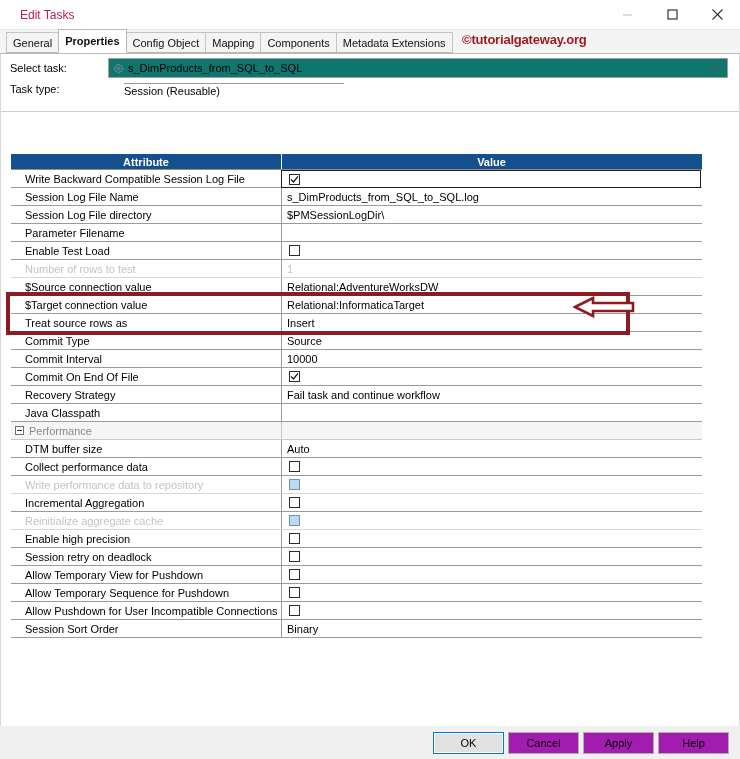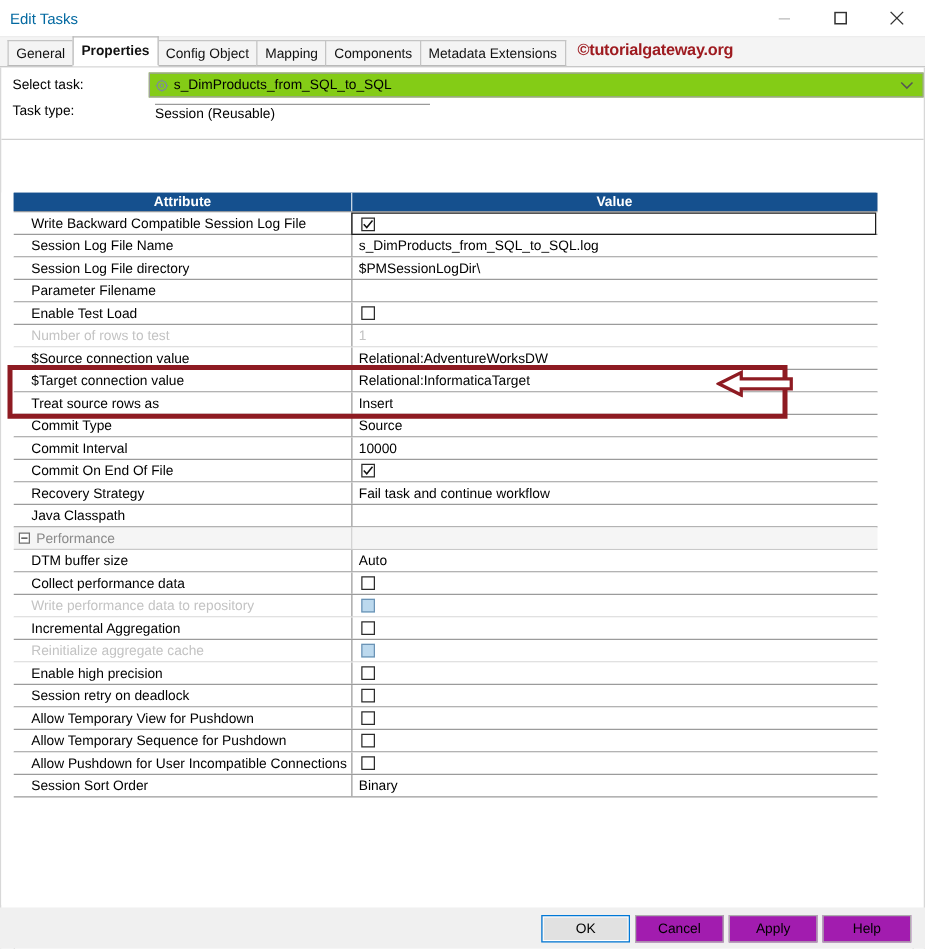--- a/index.html
+++ b/index.html
@@ -26,23 +26,23 @@
   
   .titlebar {
     height: 30px;
     background: #ffffff;
     display: flex;
     align-items: center;
     flex: 0 0 auto;
     border-bottom: 1px solid #e8e8e8;
   }
   .title-text {
-    margin-left: 8px;
+    margin-left: 20px;
     font-size: 12px;
-    color: #0369a1;
+    color: #be185d;
   }
   .title-spacer { flex: 1 1 auto; }
   .win-btn {
     width: 45px; height: 29px;
     display: flex; align-items: center; justify-content: center;
     color: #333;
     font-size: 13px;
     line-height: 1;
     user-select: none;
   }
@@ -104,33 +104,32 @@
     padding: 0;
     overflow: hidden;
   }
 
   
   .field-row {
     display: flex;
     align-items: center;
     height: 20px;
     margin-top: 4px;
-    justify-content: space-between;
   }
   .field-label {
     width: 107px;
     padding-left: 9px;
     font-size: 11px;
   }
   .combo {
     position: relative;
     flex: 0 0 auto;
     width: 620px;
     height: 20px;
-    background: #84cc16;
+    background: #0f766e;
     border: 1px solid #a0a0a0;
     display: flex;
     align-items: center;
     font-size: 11px;
   }
   .combo .gear {
     margin-left: 4px;
     margin-right: 4px;
     flex: 0 0 auto;
     display: flex;

